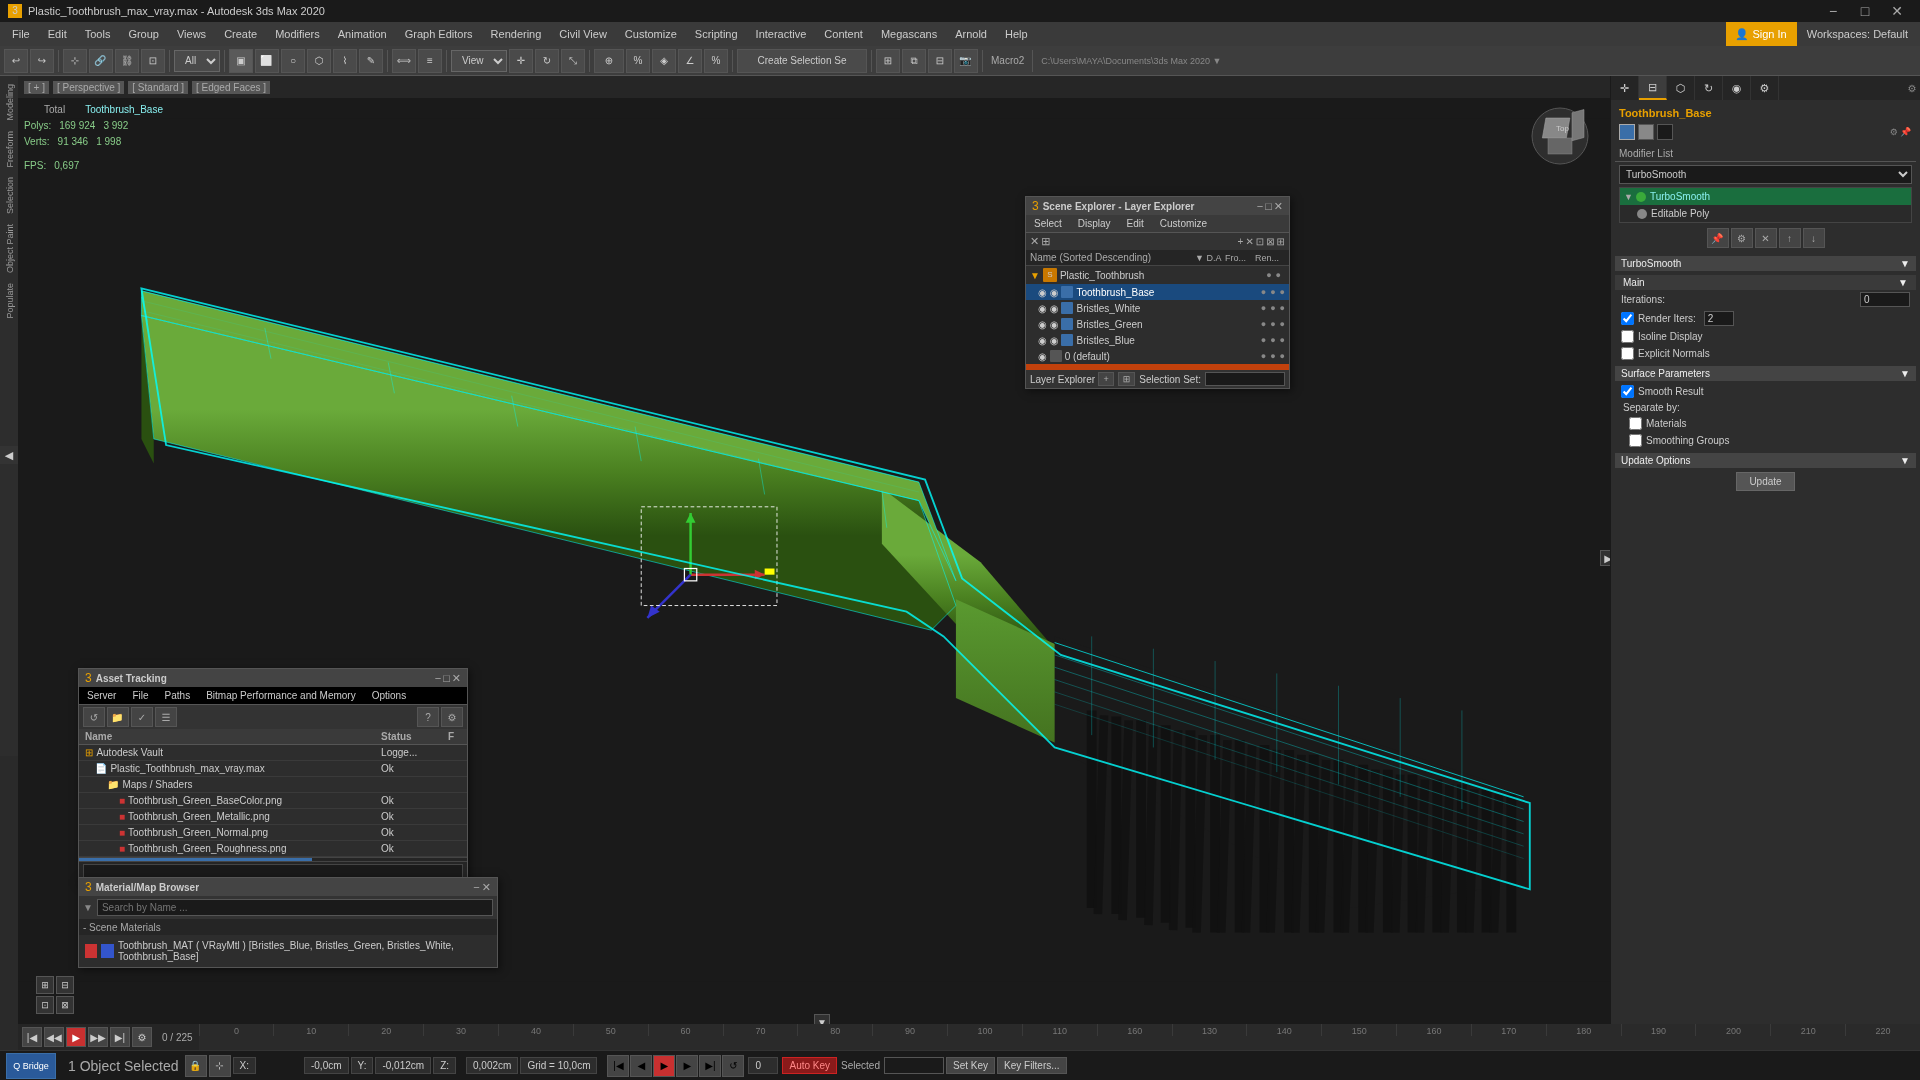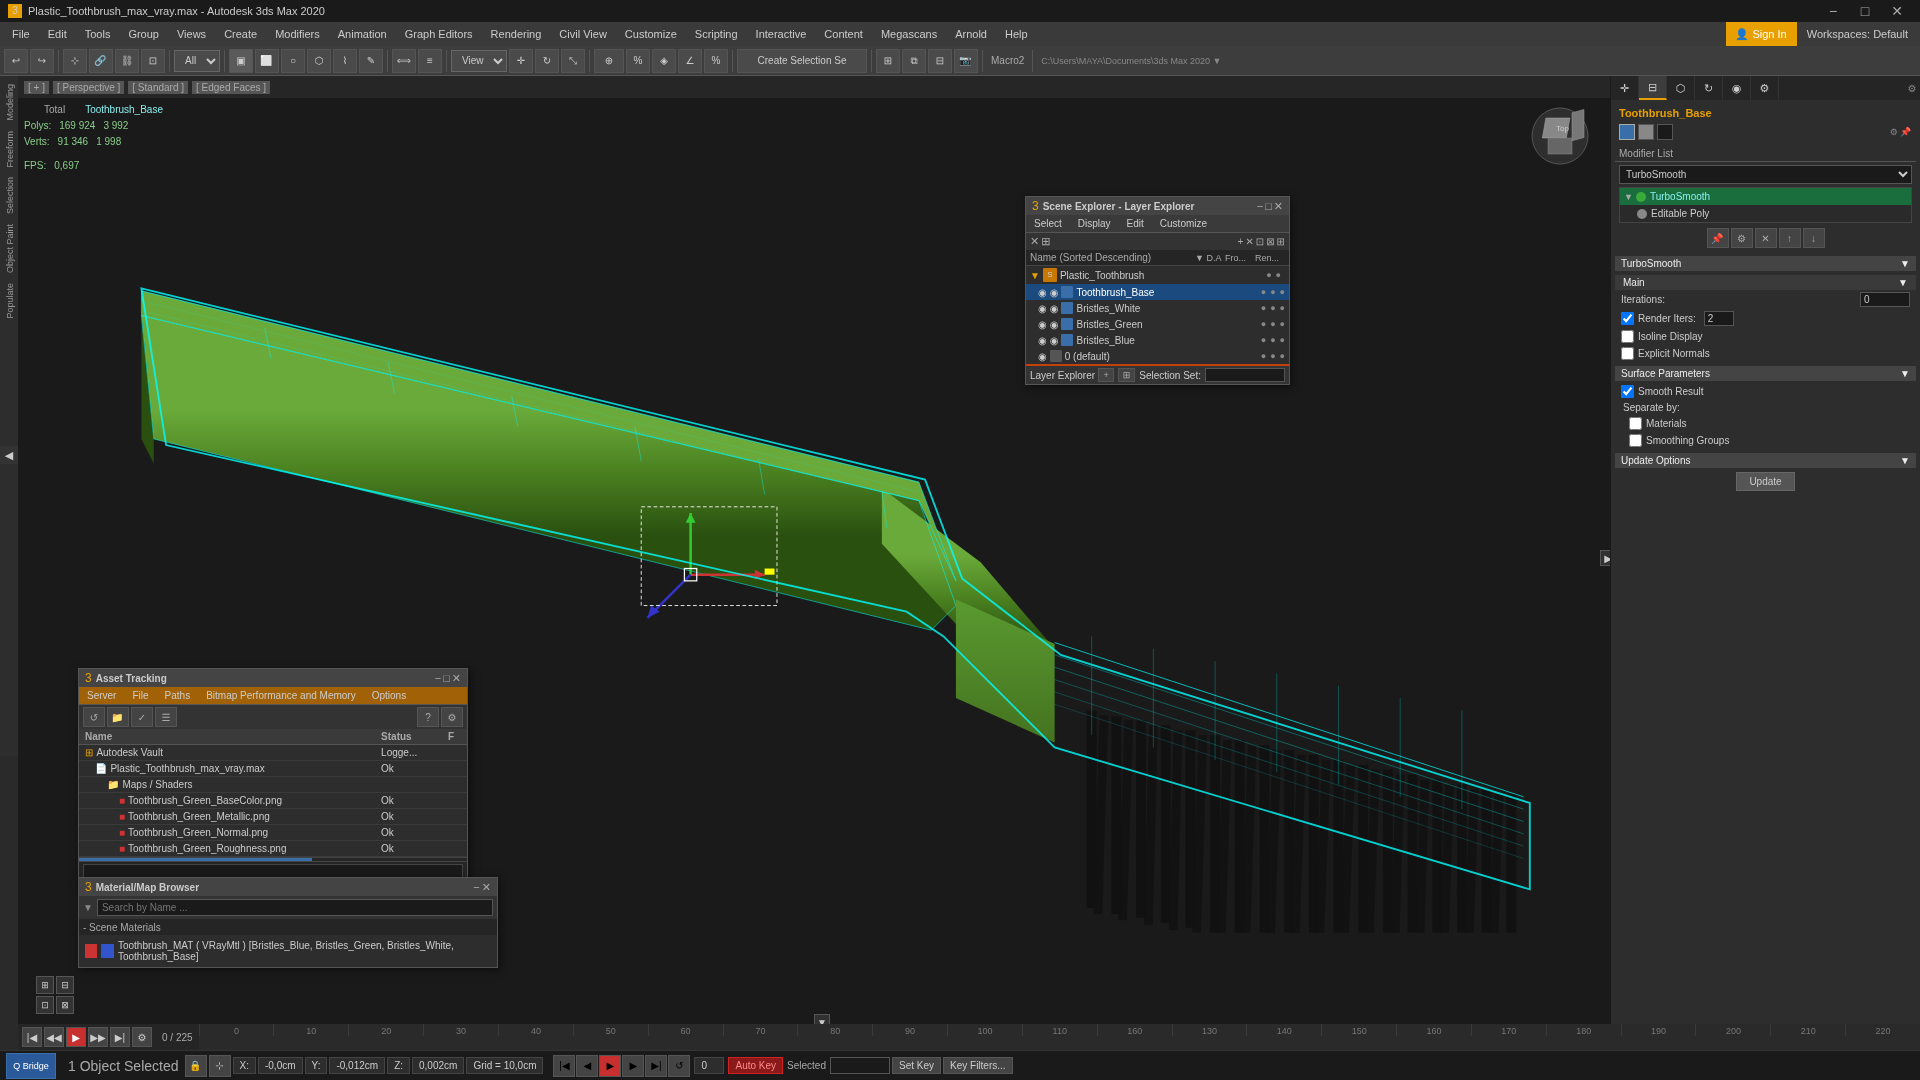--- a/index.html
+++ b/index.html
@@ -55,28 +55,28 @@
     #se-title { color: #ccc; font-size: 10px; font-weight: bold; }
     #se-controls { display: flex; gap: 2px; }
     .se-btn { background: transparent; border: none; color: #aaa; cursor: pointer; font-size: 11px; }
     #se-menu { display: flex; background: #3a3a3a; border-bottom: 1px solid #555; }
     .se-menu-item { padding: 3px 8px; font-size: 10px; color: #ccc; cursor: pointer; }
     #se-toolbar { display: flex; align-items: center; padding: 2px 4px; background: #333; gap: 2px; }
     #se-header { display: flex; align-items: center; padding: 2px 4px; background: #252525; font-size: 10px; color: #aaa; border-bottom: 1px solid #444; }
     .se-row { display: flex; align-items: center; padding: 2px 4px; font-size: 10px; cursor: pointer; }
     .se-row.selected { background: #1a4a7e; }
     .se-indent { padding-left: 12px; }
-    #se-footer { display: flex; align-items: center; justify-content: space-between; padding: 2px 4px; background: #333; border-top: 2px solid #c2410c; font-size: 10px; }
+    #se-footer { display: flex; align-items: center; justify-content: space-between; padding: 2px 4px; background: #333; border-top: 6px solid #c2410c; font-size: 10px; }
 
     
     #asset-tracking { position: absolute; left: 60px; bottom: 140px; width: 390px; background: #2d2d2d; border: 1px solid #555; z-index: 100; box-shadow: 2px 2px 8px rgba(0,0,0,0.5); }
     #at-title-bar { background: #444; padding: 2px 6px; display: flex; align-items: center; justify-content: space-between; }
     #at-title { color: #ccc; font-size: 10px; font-weight: bold; }
     #at-controls { display: flex; gap: 2px; }
-    #at-menu { display: flex; background: #a16207; border-bottom: 1px solid #555; }
+    #at-menu { display: flex; background: #000000; border-bottom: 1px solid #555; }
     .at-menu-item { padding: 3px 8px; font-size: 10px; color: #ccc; cursor: pointer; }
     #at-toolbar { display: flex; align-items: center; padding: 2px 4px; background: #333; gap: 2px; justify-content: space-between; }
     #at-table { width: 100%; border-collapse: collapse; font-size: 10px; }
     #at-table th { background: #3a3a3a; color: #aaa; padding: 2px 6px; text-align: left; border-bottom: 1px solid #555; }
     #at-table td { padding: 2px 6px; color: #ccc; border-bottom: 1px solid #3a3a3a; }
     .at-status-ok { color: #88cc88; }
     #at-path-bar { padding: 2px 4px; background: #252525; border-top: 1px solid #444; font-size: 10px; color: #888; }
 
     
     #material-browser { position: absolute; left: 60px; bottom: 56px; width: 420px; background: #2d2d2d; border: 1px solid #555; z-index: 100; box-shadow: 2px 2px 8px rgba(0,0,0,0.5); }
@@ -784,25 +784,25 @@
   <div style="width:50px;height:26px;background:#2a5a9a;border:1px solid #3a6ea8;display:flex;align-items:center;justify-content:center;cursor:pointer;font-size:9px;color:#fff;">Q Bridge</div>
 
   <span style="font-size:14px;color:#aaa;margin-left:6px;">1 Object Selected</span>
 
   <div id="status-right">
 
     <div style="display:flex;align-items:center;gap:2px;">
       <div class="status-icon-btn">🔒</div>
       <div class="status-icon-btn">⊹</div>
       <span class="sb-field">X:</span>
-      <span class="sb-field" style="cursor:pointer;">-0,0cm</span>
+      <span class="sb-field" style="cursor:pointer;margin-left:46px;">-0,0cm</span>
       <span class="sb-field">Y:</span>
       <span class="sb-field" style="cursor:pointer;">-0,012cm</span>
       <span class="sb-field">Z:</span>
-      <span class="sb-field" style="cursor:pointer;">0,002cm</span>
+      <span class="sb-field" style="cursor:pointer;margin-left:8px;">0,002cm</span>
       <span class="sb-field">Grid = 10,0cm</span>
     </div>
 
     <div style="display:flex;align-items:center;gap:1px;margin-left:6px;">
       <button class="status-icon-btn">|◀</button>
       <button class="status-icon-btn">◀</button>
       <button class="status-icon-btn" style="background:#c83030;">▶</button>
       <button class="status-icon-btn">▶</button>
       <button class="status-icon-btn">▶|</button>
       <button class="status-icon-btn">↺</button>

